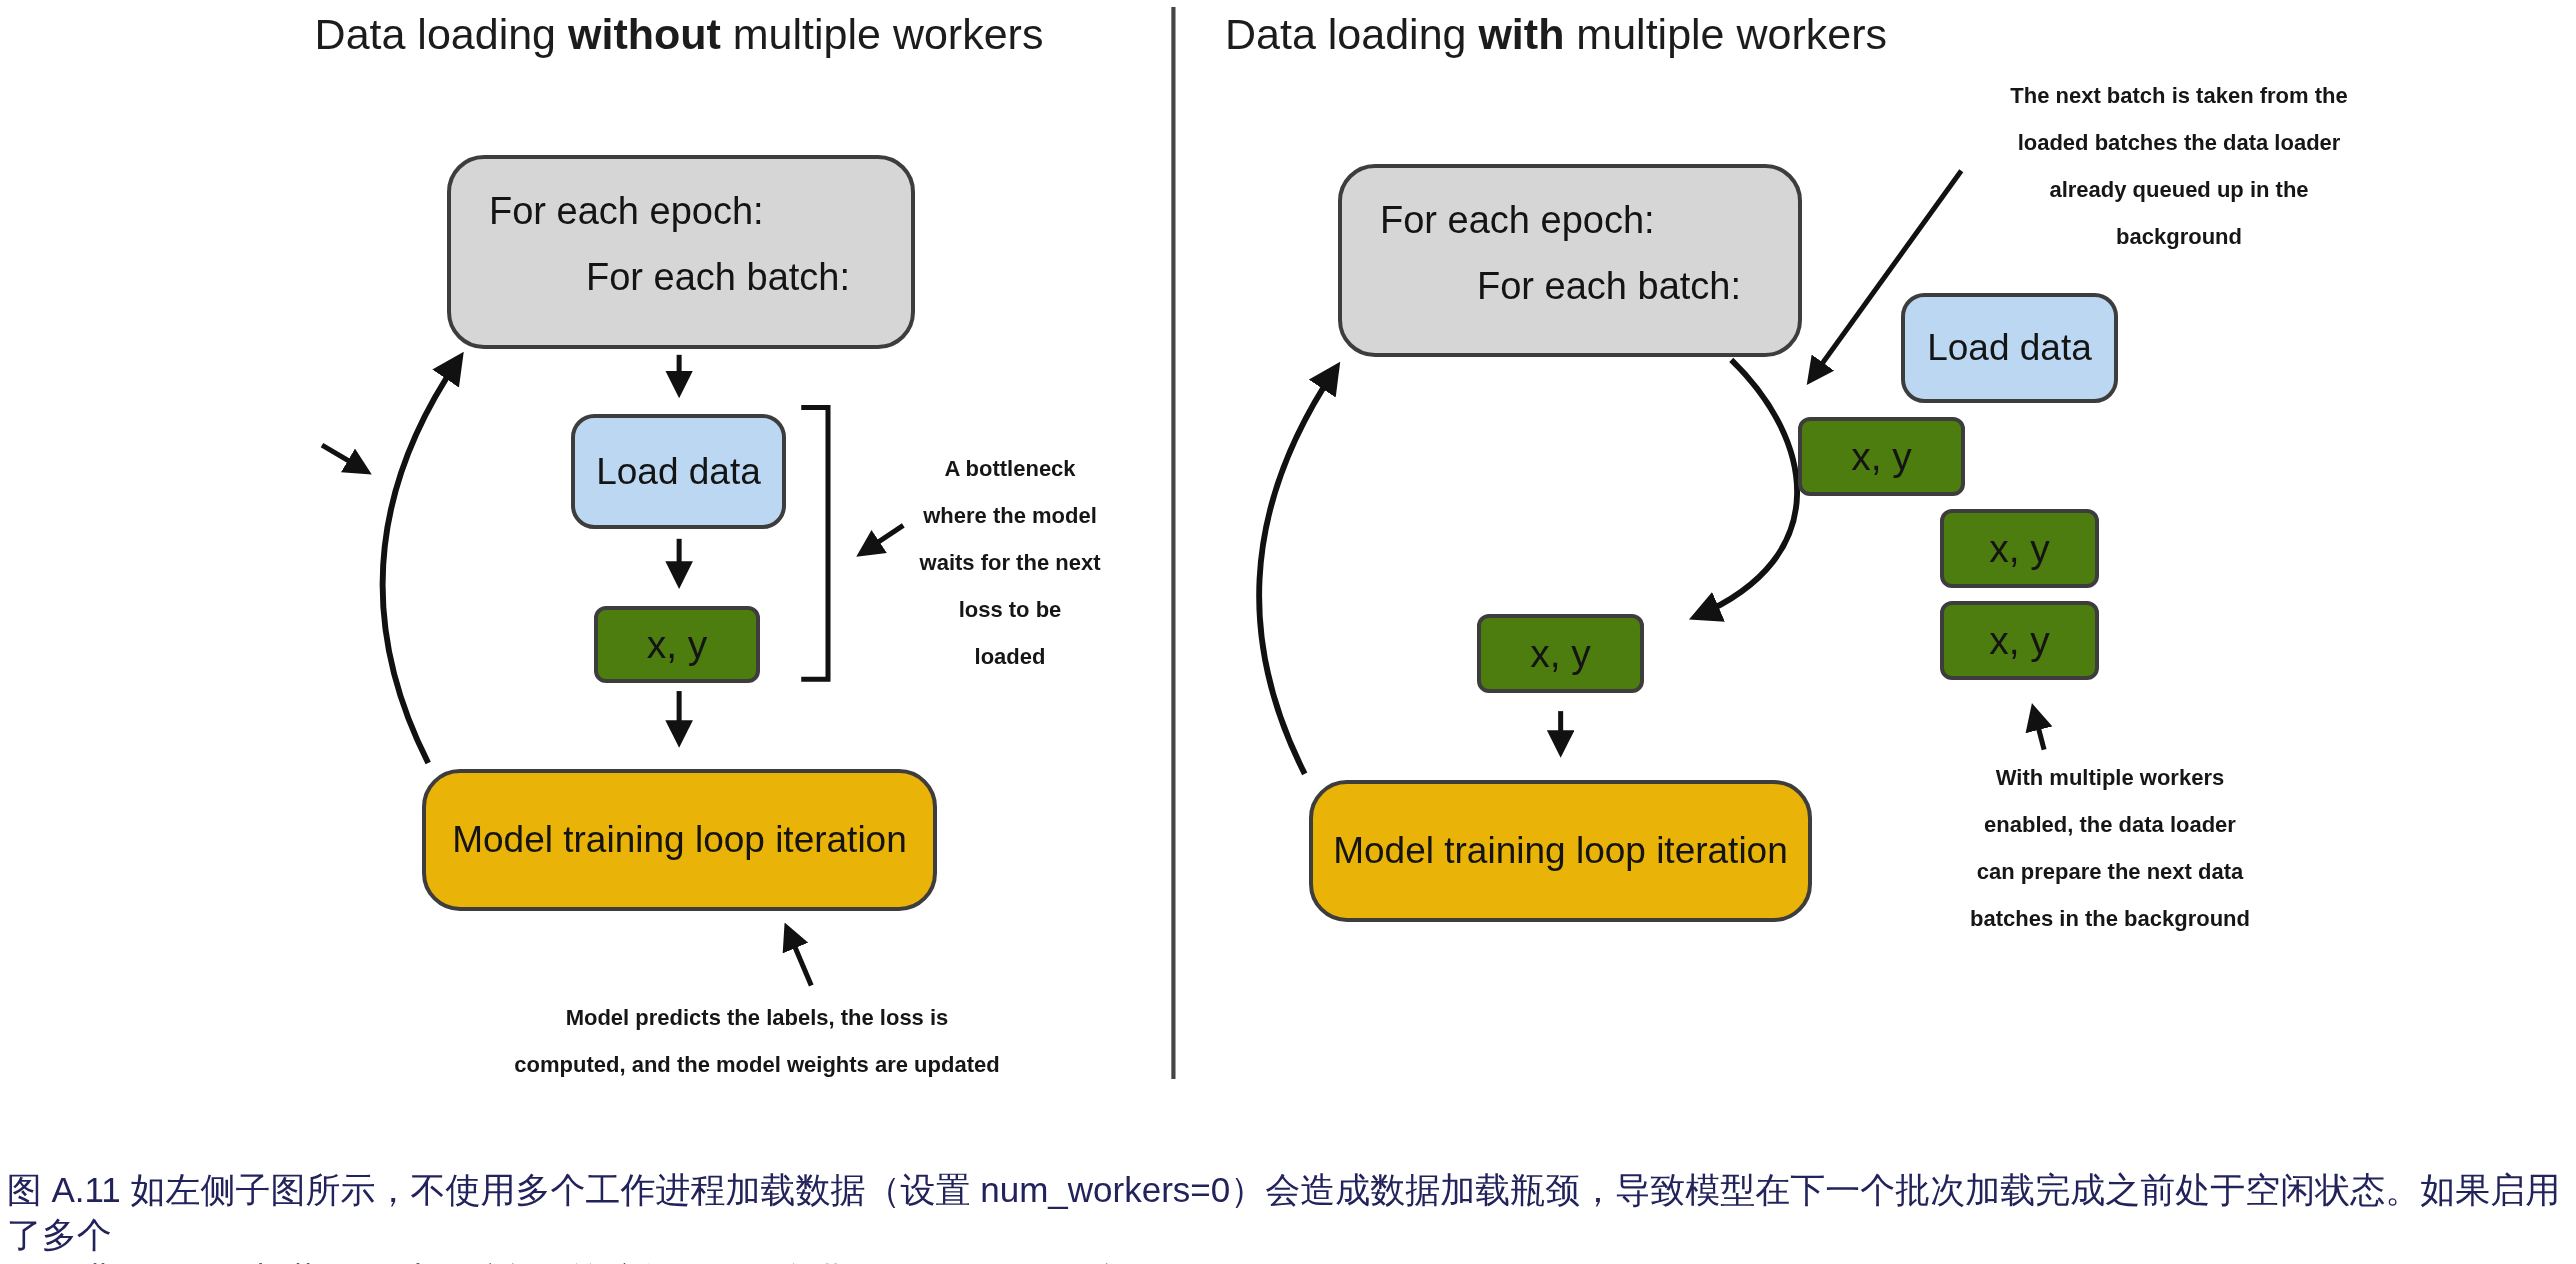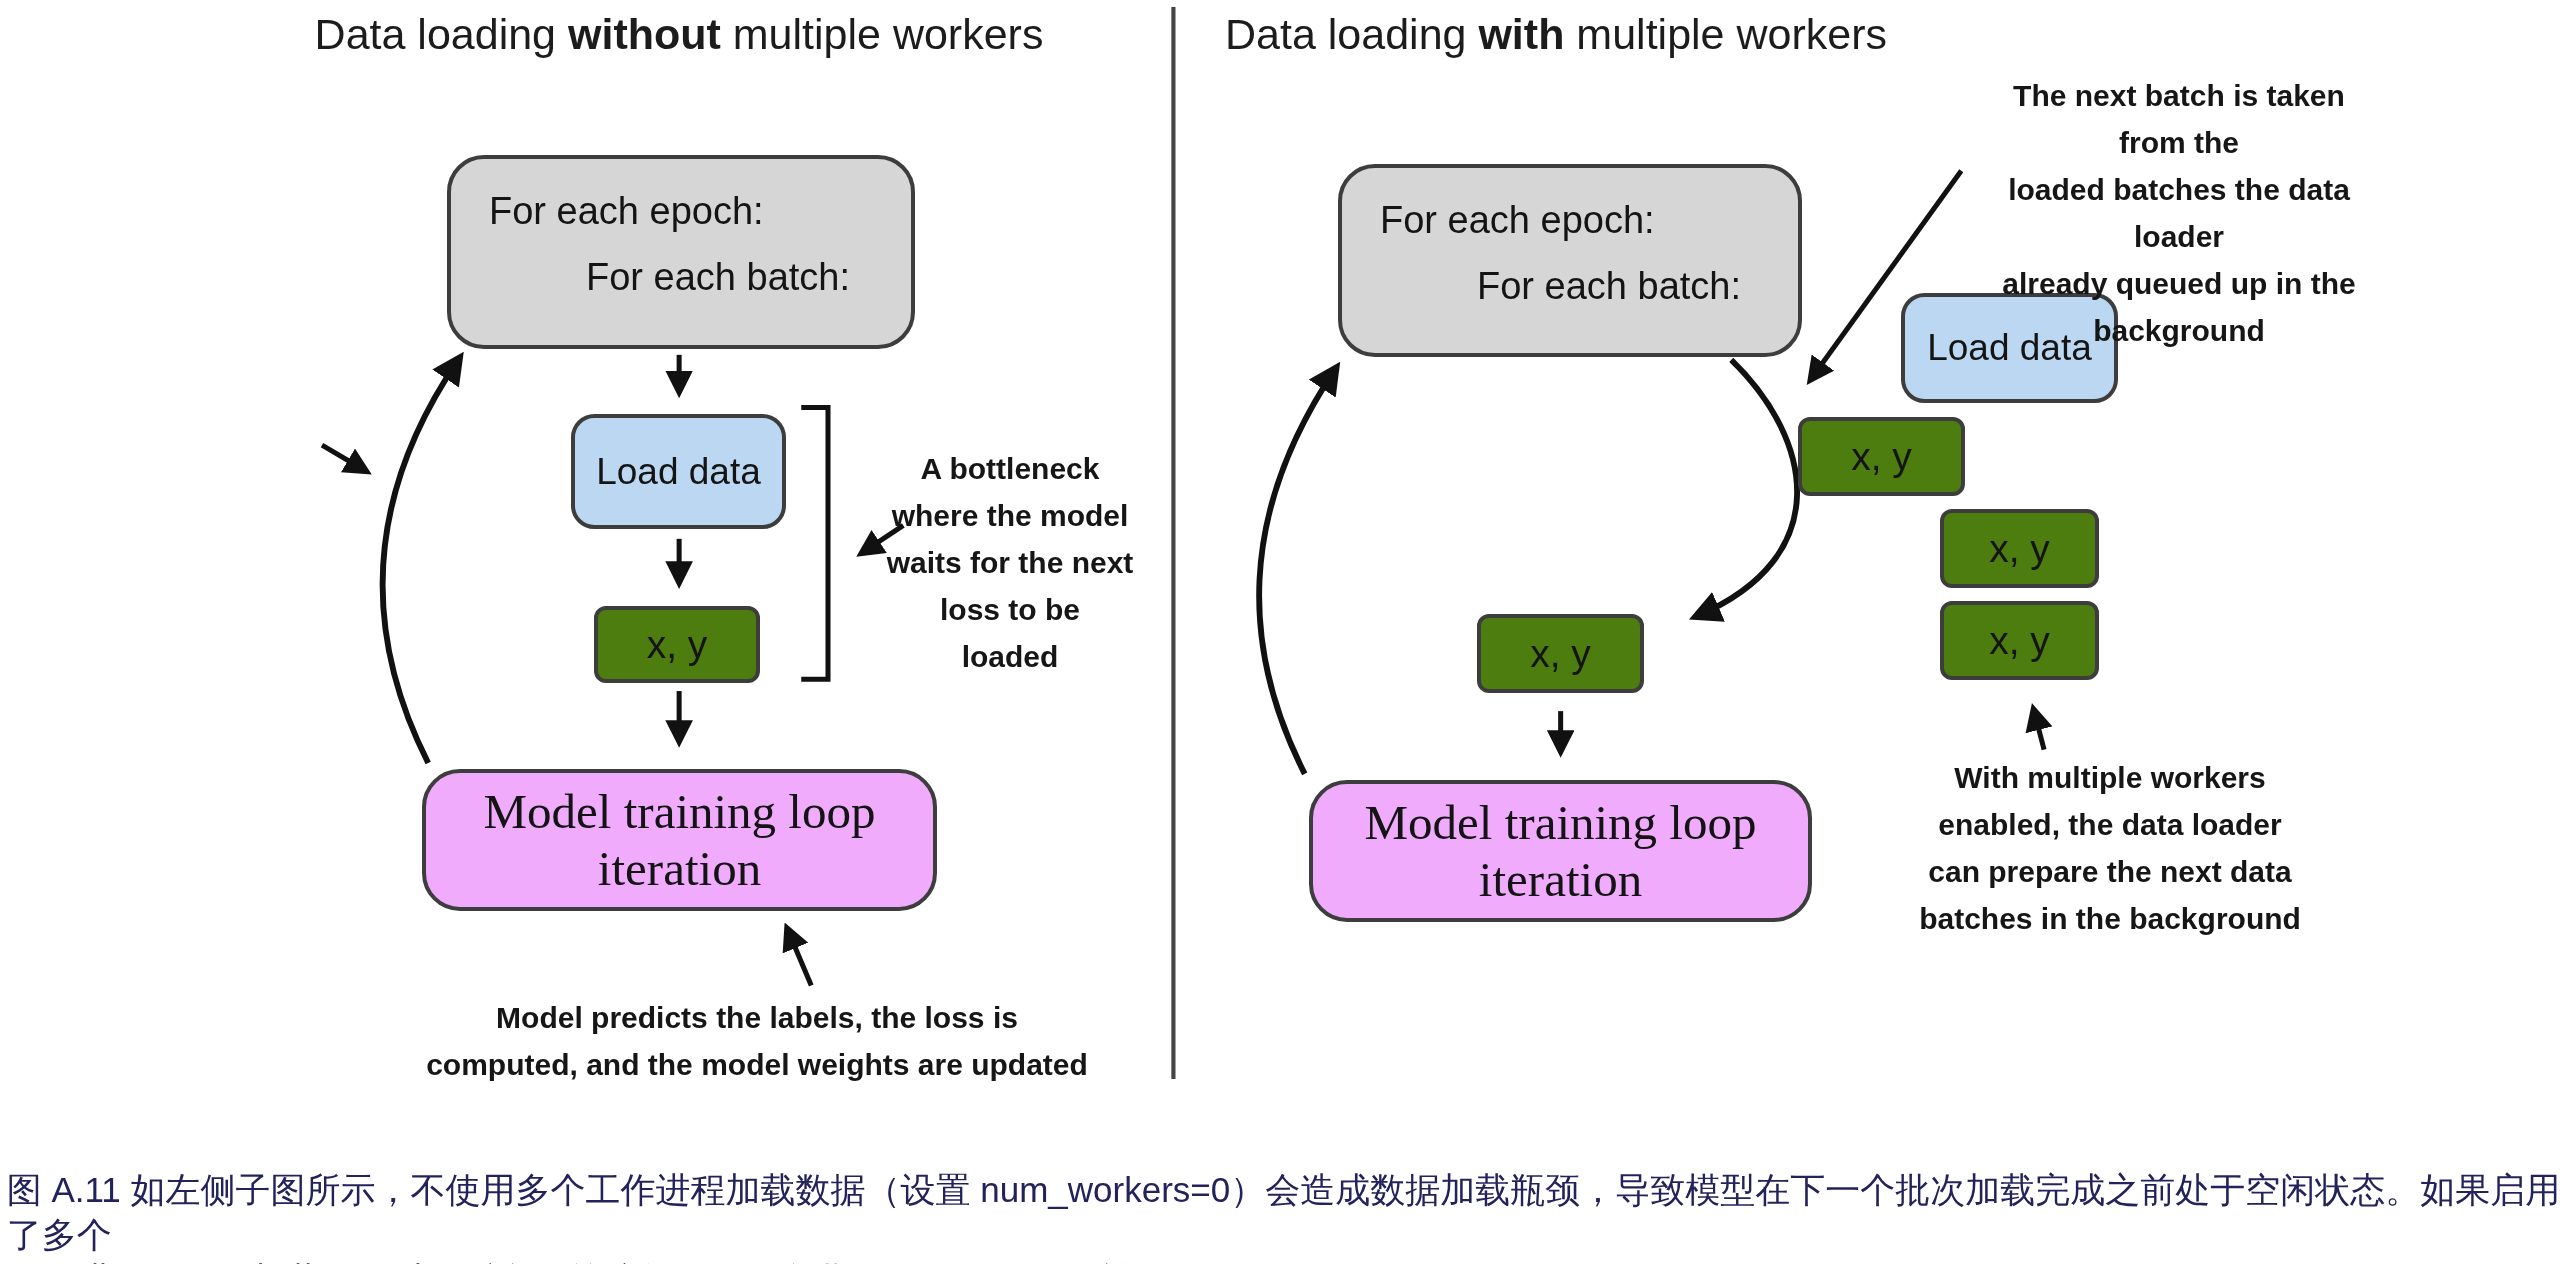--- a/index.html
+++ b/index.html
@@ -24,34 +24,34 @@
     border:4.2px solid #3d3d3d;
     display:flex;
     align-items:center;
     justify-content:center;
     color:#141414;
     text-align:center;
   }
   .gray{background:#d6d6d6;border-radius:37px;}
   .blue{background:#bcd7f1;border-radius:23.4px;font-size:37px;align-items:center;}
   .yellow{background:#4d7c0f;border-radius:12px;font-size:39px;}
-  .pink{background:#f0abfc;border-radius:38px;font-size:49px;font-family:Liberation Serif, serif;}
+  .pink{background:#eab308;border-radius:38px;font-size:37px;}
   .loopbox{
     justify-content:flex-start;
     align-items:flex-start;
     flex-direction:column;
     font-size:38px;
     padding:31px 0 0 38px;
   }
   .loopbox .l2{margin:23.4px 0 0 97px;}
   .note{
     position:absolute;
     transform:translateX(-50%);
     font-weight:700;
-    font-size:30px;
+    font-size:22px;
     line-height:47px;
     text-align:center;
     white-space:pre-line;
     color:#161616;
   }
   #caption{
     position:absolute;
     left:6.7px;top:1167px;
     font-size:35px;
     line-height:45px;

